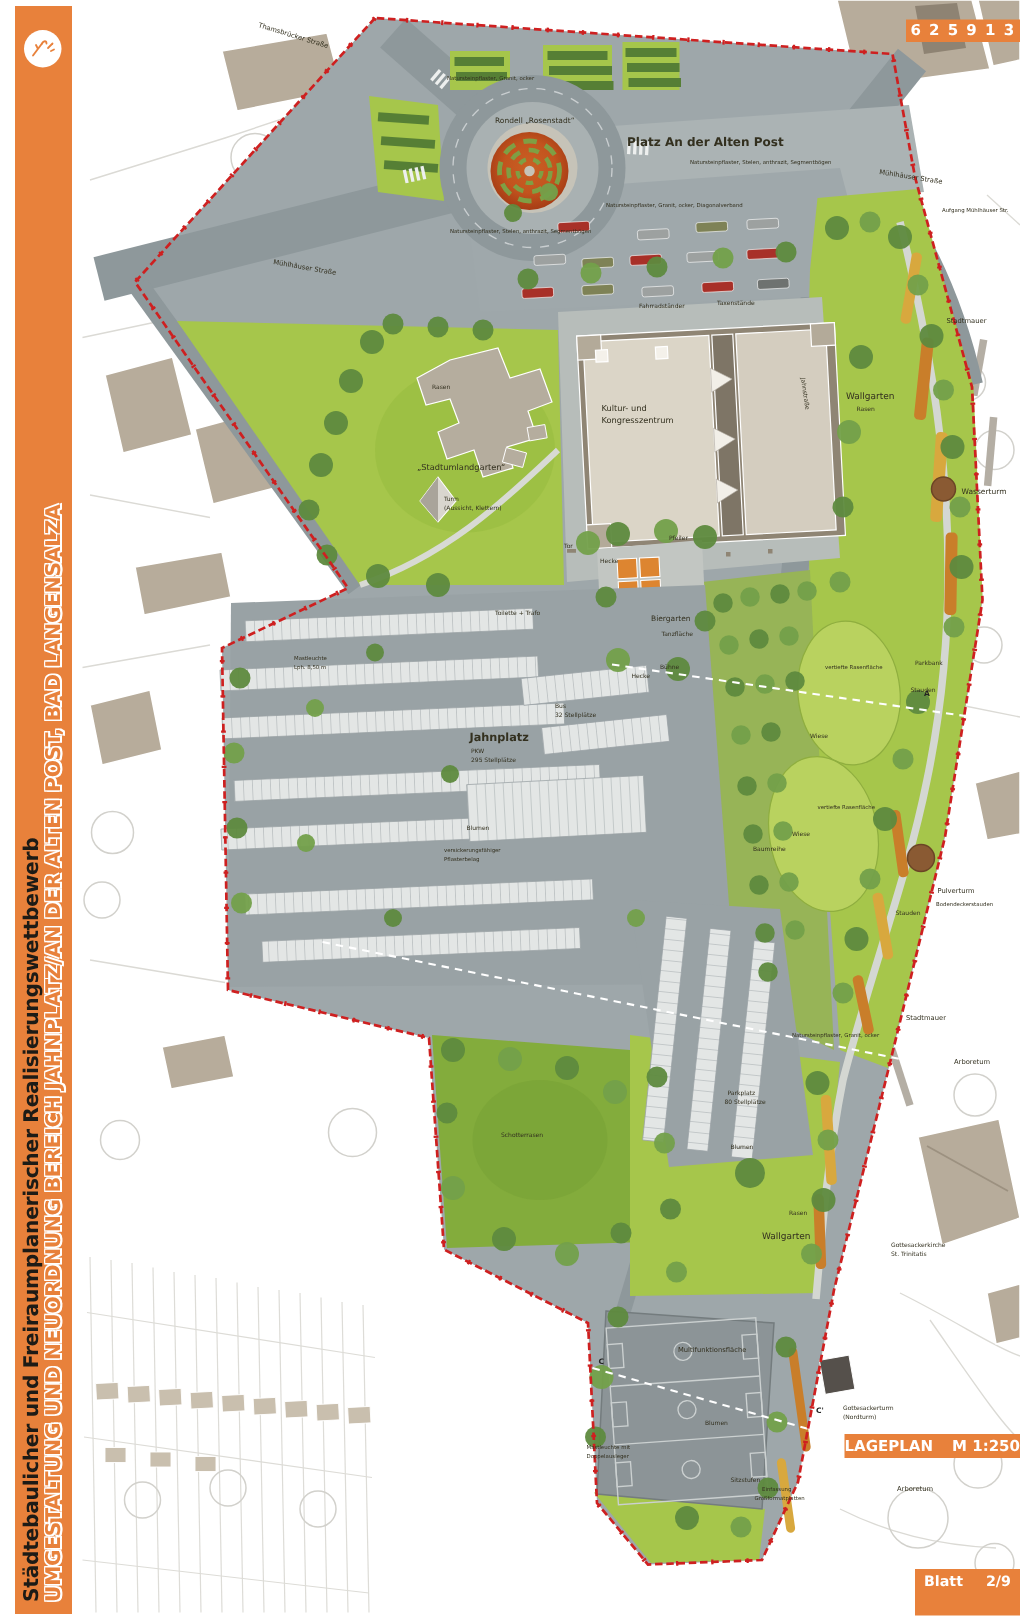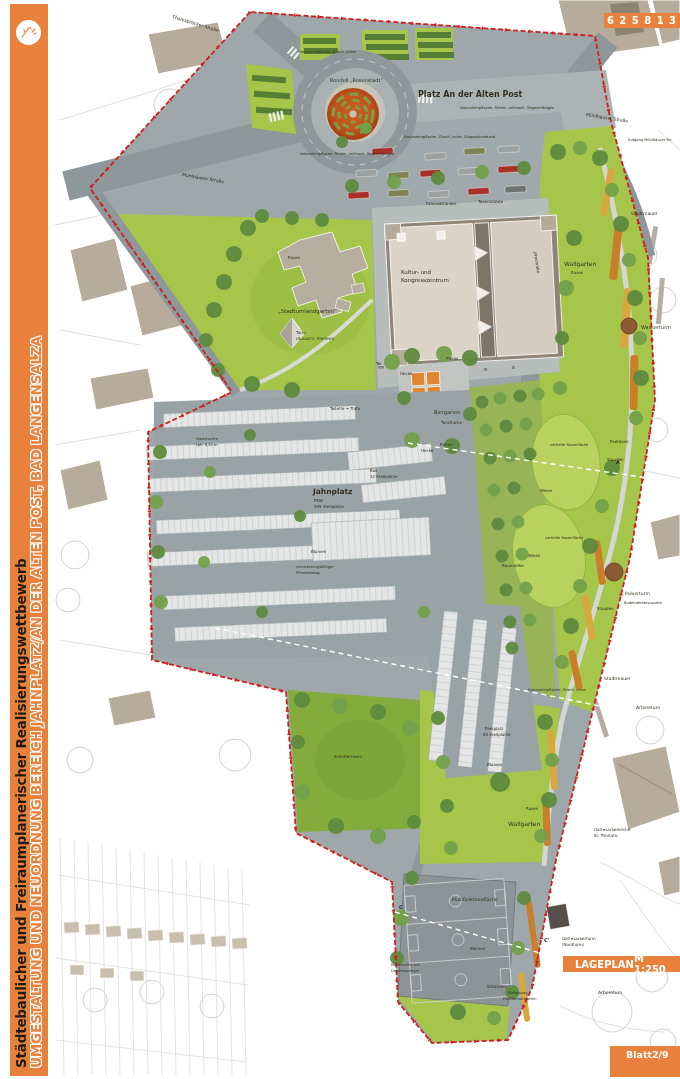--- a/index.html
+++ b/index.html
@@ -13,24 +13,24 @@
   .mk{font-size:5px;font-weight:bold;fill:#222}
   .sidebar-bar{position:absolute;left:10px;top:4px;width:38px;height:1072px;background:#E8813B;z-index:10;}
   .logo{position:absolute;left:16px;top:20px;width:25px;height:25px;background:#fff;border-radius:50%;z-index:11;}
   .vtext{position:absolute;white-space:nowrap;transform:rotate(-90deg);transform-origin:0 0;z-index:12;}
   .vtext.black{left:13px;top:1068px;font-size:13.5px;font-weight:600;color:#1d1b16;letter-spacing:-0.2px;}
   .vtext.orange{left:28px;top:1068px;font-size:13.5px;font-weight:bold;color:#E8813B;letter-spacing:-0.2px;
     text-shadow:1px 1px 0 #fff,-1px -1px 0 #fff,1px -1px 0 #fff,-1px 1px 0 #fff,0 1px 0 #fff,0 -1px 0 #fff;}
   .code-strip{position:absolute;left:604px;top:13px;width:76px;height:15px;background:#E8813B;color:#fff;
     font-size:10px;font-weight:bold;text-align:center;line-height:15px;letter-spacing:1px;z-index:10;}
   .banner{position:absolute;left:563px;top:956px;width:117px;height:16px;background:#E8813B;color:#fff;
-    display:flex;justify-content:space-between;align-items:center;padding:0 12px;box-sizing:border-box;
+    display:flex;justify-content:space-between;align-items:center;padding:0 0;box-sizing:border-box;
     font-size:10px;font-weight:bold;z-index:10;}
   .sheetbox{position:absolute;left:610px;top:1046px;width:70px;height:31px;background:#E8813B;color:#fff;
-    box-sizing:border-box;padding:3px 16px;font-size:9.5px;font-weight:bold;z-index:10;
+    box-sizing:border-box;padding:3px 6px;font-size:9.5px;font-weight:bold;z-index:10;
     display:flex;justify-content:space-between;align-items:flex-start;}
 </style>
 </head>
 <body>
 
 <div id="page">
 
 <svg id="plan-svg" width="680" height="1079" viewBox="0 0 680 1079">
   <defs>
     <pattern id="stH" width="6" height="16" patternUnits="userSpaceOnUse">
@@ -542,21 +542,21 @@
           <path d="M12,9 C13,7 15,7 15,9"></path>
         <path d="M16,12 L19,9"></path>
           <path d="M18,14 L20,13"></path>
           <path d="M9,12 L8,10"></path>
       </g>
     </svg>
   </div>
   <div class="vtext black">Städtebaulicher und Freiraumplanerischer Realisierungswettbewerb</div>
   <div class="vtext orange">UMGESTALTUNG UND NEUORDNUNG BEREICH JAHNPLATZ/AN DER ALTEN POST, BAD LANGENSALZA</div>
 
-  <div class="code-strip">6 2 5 8 1 3</div>
+  <div class="code-strip">6 2 5 9 1 3</div>
 
   <div class="banner">
     <span>LAGEPLAN</span>
     <span>M 1:250</span>
   </div>
 
   <div class="sheetbox">
     <span>Blatt</span>
     <span>2/9</span>
   </div>

